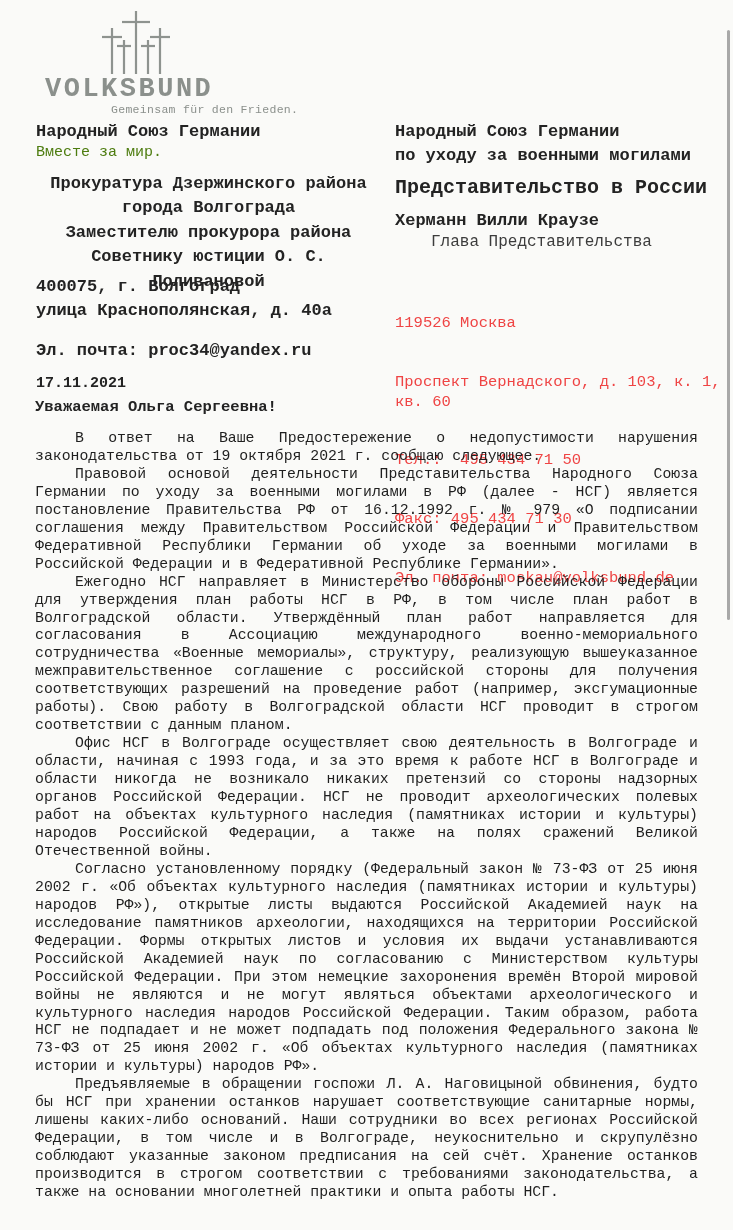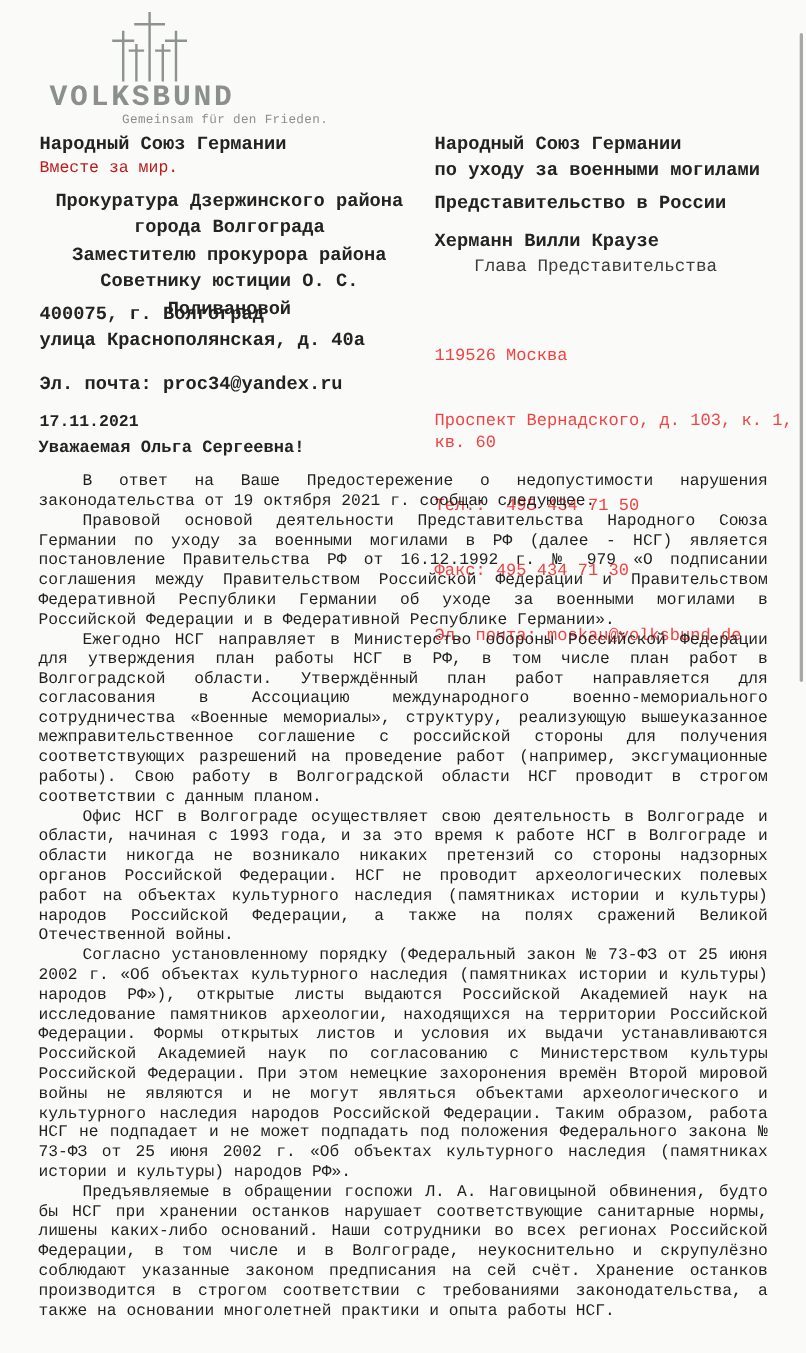--- a/index.html
+++ b/index.html
@@ -38,27 +38,27 @@
     font-size: 11.5px;
     color: #8b908c;
     letter-spacing: 0.3px;
   }
 
   
   .col-left  { left: 36px;  width: 345px; }
   .col-right { left: 395px; width: 330px; }
 
   .org-name   { top: 120px; font-size: 17px; font-weight: bold; line-height: 24px; }
-  .org-tag    { top: 144px; font-size: 15px; color: #b91c1c; }
+  .org-tag    { top: 144px; font-size: 15px; color: #4d7c0f; }
   .recipient  { top: 172px; font-size: 17px; font-weight: bold; line-height: 24.4px; text-align: center; }
   .postal-l   { top: 275px; font-size: 17px; font-weight: bold; line-height: 24.4px; }
   .email-l    { top: 341px; font-size: 17px; font-weight: bold; }
 
   .org-name-r   { top: 120px; font-size: 17px; font-weight: bold; line-height: 24px; }
-  .representation { top: 176px; font-size: 17px; font-weight: bold; }
+  .representation { top: 176px; font-size: 20px; font-weight: bold; }
   .person-name  { top: 211px; font-size: 17px; font-weight: bold; }
   .person-title { top: 233px; font-size: 16px; color: #3c3c3c; margin-left: 36px; }
   .postal-r     { top: 275px; font-size: 15.5px; line-height: 19.6px; color: #ef4444; white-space: pre-wrap; }
 
   .date {
     left: 36px; top: 375px;
     font-size: 15px; font-weight: bold;
   }
   .salutation {
     left: 35px; top: 398px; width: 663px;

